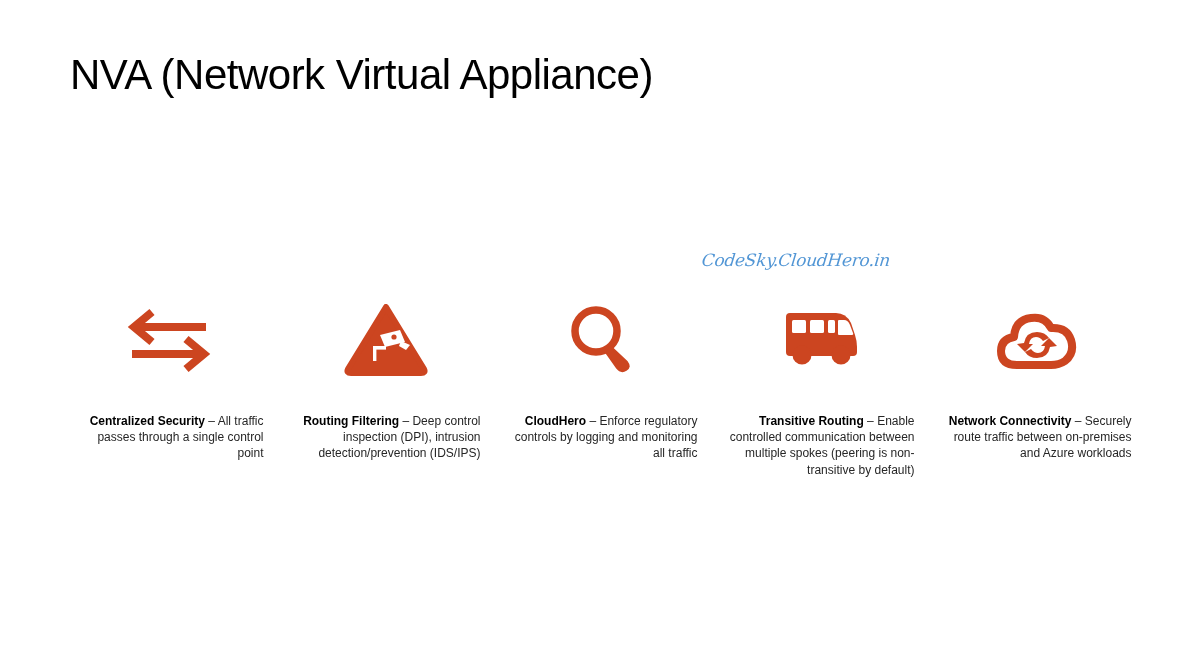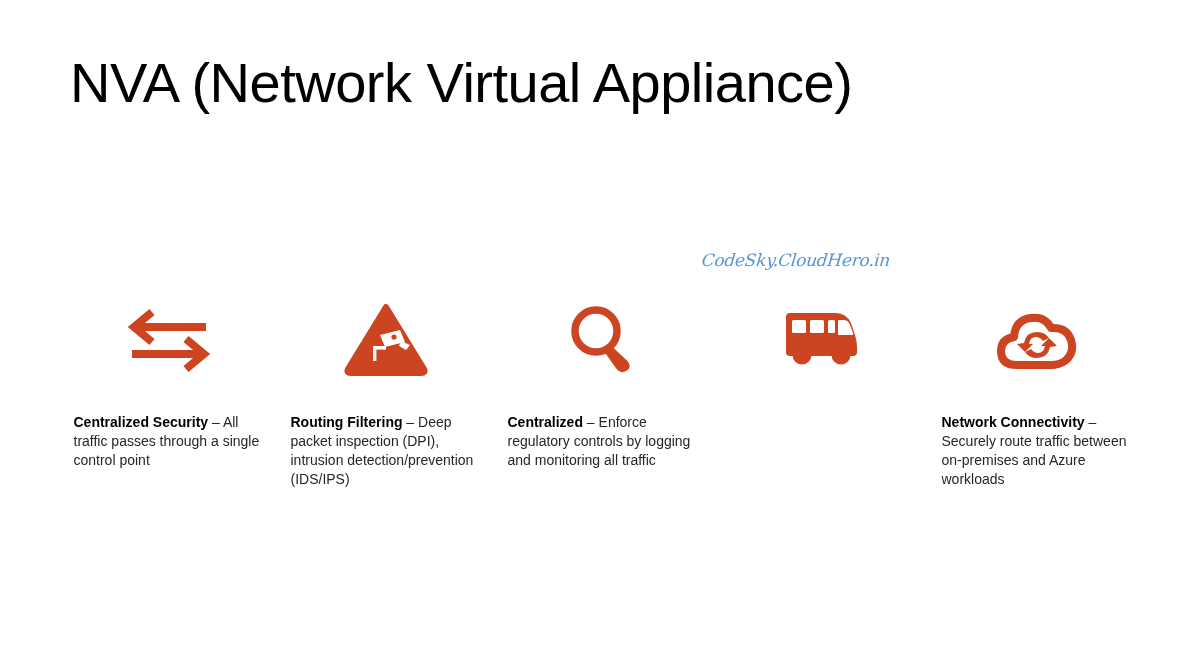--- a/index.html
+++ b/index.html
@@ -13,21 +13,21 @@
     position: relative;
     font-family: "Liberation Sans", sans-serif;
     overflow: hidden;
   }
 
   
   #slide-title {
     position: absolute;
     left: 70px;
     top: 52px;
-    font-size: 56px;
+    font-size: 42px;
     font-weight: 400;
     color: #000000;
     letter-spacing: -0.5px;
     line-height: 1.1;
     white-space: nowrap;
   }
 
   
   #watermark {
     position: absolute;
@@ -62,22 +62,22 @@
   .icon-wrap {
     height: 90px;
     width: 100px;
     display: flex;
     align-items: center;
     justify-content: center;
   }
   .caption {
     margin-top: 28px;
     width: 190px;
-    text-align: left;
-    font-size: 14px;
+    text-align: right;
+    font-size: 12px;
     line-height: 1.35;
     color: #262626;
   }
   .caption .term {
     font-weight: bold;
     color: #000000;
   }
 </style>
 </head>
 <body>
@@ -111,50 +111,53 @@
         <g fill="#FFFFFF">
           <path d="M36 31 L56 26 L61 38 L41 43 Z"></path>
           <path d="M57 37 L66 41 L62 46 L55 42 Z"></path>
           <circle cx="50" cy="33" r="2.6" fill="#CC4520"></circle>
           <rect x="29" y="42" width="13" height="3.6"></rect>
           <rect x="29" y="42" width="3.4" height="15"></rect>
         </g>
       </svg>
     </div>
     <div class="caption">
-      <span class="term">Routing Filtering</span><span> – </span><span>Deep packet inspection (DPI), intrusion detection/prevention (IDS/IPS)</span>
+      <span class="term">Routing Filtering</span><span> – </span><span>Deep control inspection (DPI), intrusion detection/prevention (IDS/IPS)</span>
     </div>
   </div>
 
   <div class="column">
     <div class="icon-wrap">
       <svg width="72" height="72" viewBox="0 0 72 72" aria-hidden="true">
         <circle cx="29" cy="27" r="21" fill="none" stroke="#CC4520" stroke-width="7.5"></circle>
         <path d="M43 42 L60 58 Q64 63 59 66 Q54 69 50 64 L38 47 Z" fill="#CC4520" stroke="#CC4520" stroke-width="2" stroke-linejoin="round"></path>
       </svg>
     </div>
     <div class="caption">
-      <span class="term">Centralized</span><span> – </span><span>Enforce regulatory controls by logging and monitoring all traffic</span>
+      <span class="term">CloudHero</span><span> – </span><span>Enforce regulatory controls by logging and monitoring all traffic</span>
     </div>
   </div>
 
   <div class="column">
     <div class="icon-wrap">
       <svg width="84" height="62" viewBox="0 0 84 62" aria-hidden="true">
         <path d="M8 8 Q8 4 12 4 L58 4 Q68 4 73 14 L77 26 Q79 32 79 38 L79 43 Q79 47 75 47 L12 47 Q8 47 8 43 Z" fill="#CC4520"></path>
         <g fill="#FFFFFF">
           <rect x="14" y="11" width="14" height="13" rx="1.5"></rect>
           <rect x="32" y="11" width="14" height="13" rx="1.5"></rect>
           <rect x="50" y="11" width="7" height="13" rx="1.5"></rect>
           <path d="M61 11 L66 11 Q70 11 72 16 L75 24 Q76 26 73 26 L61 26 Q60 26 60 25 L60 12 Q60 11 61 11 Z"></path>
         </g>
         <circle cx="24" cy="46" r="9.5" fill="#CC4520"></circle>
         <circle cx="63" cy="46" r="9.5" fill="#CC4520"></circle>
         <circle cx="24" cy="46" r="3.2" fill="#FFFFFF" opacity="0"></circle>
       </svg>
+    </div>
+    <div class="caption">
+      <span class="term">Transitive Routing</span><span> – </span><span>Enable controlled communication between multiple spokes (peering is non-transitive by default)</span>
     </div>
   </div>
 
   <div class="column">
     <div class="icon-wrap">
       <svg width="84" height="66" viewBox="0 0 84 66" aria-hidden="true">
         <path d="M22 58 Q6 58 6 44 Q6 32 19 30 Q20 13 36 11 Q50 9 56 21 Q72 20 76 33 Q80 46 70 54 Q64 58 56 58 Z" fill="none" stroke="#CC4520" stroke-width="8" stroke-linejoin="round"></path>
         <g fill="#CC4520">
           <path d="M29 36 Q31 25 42 25 Q50 25 54 31 L48 34 Q45 30 41 30 Q35 30 34 37 L38 37 L30 45 L22 37 Z"></path>
           <path d="M55 40 Q53 51 42 51 Q34 51 30 45 L36 42 Q39 46 43 46 Q49 46 50 39 L46 39 L54 31 L62 39 Z"></path>

